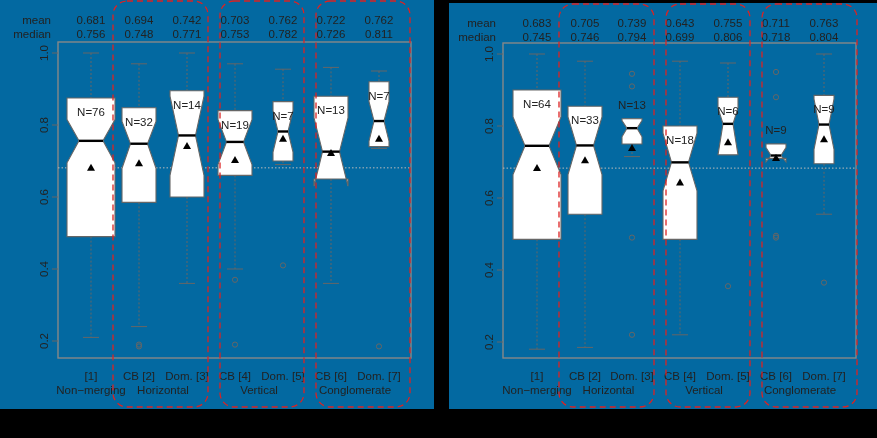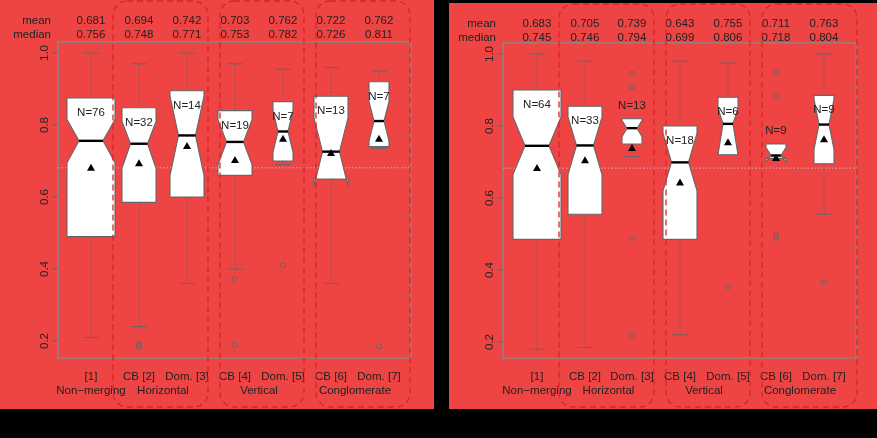--- a/index.html
+++ b/index.html
@@ -1,17 +1,17 @@
 <!DOCTYPE html>
 <html><head>
 <meta charset="utf-8">
 <style>
   html,body{margin:0;padding:0;background:#000;}
   body{width:877px;height:438px;position:relative;overflow:hidden;font-family:"Liberation Sans",sans-serif;}
-  .panel{position:absolute;background:#ef4444;}
+  .panel{position:absolute;background:#0369a1;}
   #panel-left{left:0;top:0;width:434px;height:409px;}
   #panel-right{left:449px;top:3px;width:428px;height:406px;}
   svg{position:absolute;left:0;top:0;}
   text{font-family:"Liberation Sans",sans-serif;fill:#222;}
 </style>
 </head>
 <body>
 
 <div class="panel" id="panel-left">
   <svg id="svg-left" width="434" height="409">

